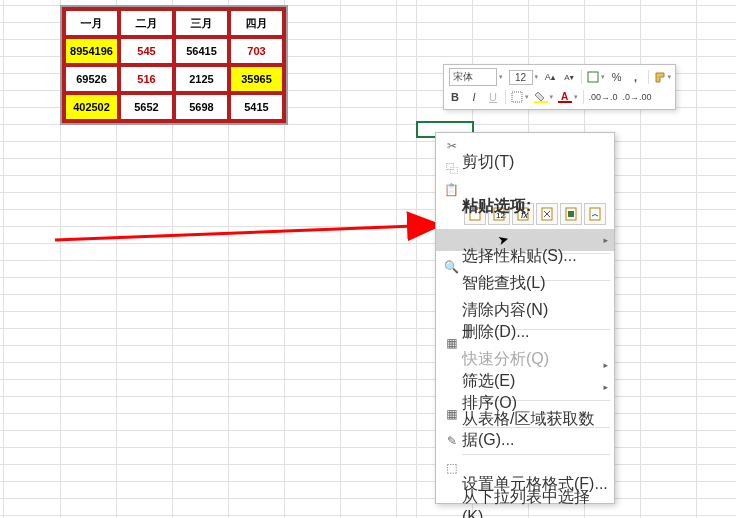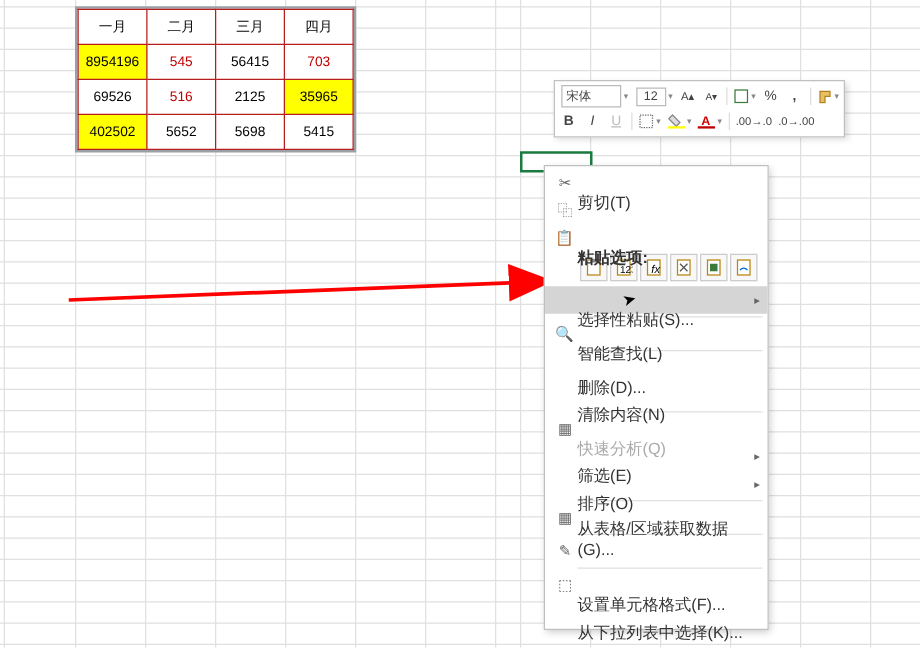--- a/index.html
+++ b/index.html
@@ -19,26 +19,26 @@
     .grid-line-h { position: absolute; left: 0; right: 0; height: 1px; background: #e0e0e0; }
     .grid-line-v { position: absolute; top: 0; bottom: 0; width: 1px; background: #e0e0e0; }
     .data-table {
       position: absolute;
       top: 5px; left: 60px;
       border: 2px solid #9aa0a6;
       background: #fff;
     }
     .data-table table { border-collapse: collapse; }
     .data-table th, .data-table td {
-      border: 1px solid #b91c1c;
+      border: 4px solid #b91c1c;
       width: 55px;
       height: 28px;
       text-align: center;
       font-size: 11px;
-      font-weight: normal;
+      font-weight: bold;
       padding: 0 4px;
     }
     .data-table th { background: #fff; }
     .yellow-bg { background: #ffff00 !important; }
     .red-text { color: #c00000; }
     .selected-cell {
       position: absolute;
       left: 416px; top: 121px;
       width: 58px; height: 17px;
       border: 2px solid #1a7a3f;
@@ -96,21 +96,21 @@
     .menu-item.header-item { font-weight: normal; cursor: default; }
     .menu-item.disabled { color: #aaa; cursor: default; }
     .menu-icon {
       width: 20px;
       display: inline-flex;
       align-items: center;
       justify-content: center;
       color: #666;
       font-size: 12px;
     }
-    .menu-label { flex: 1; font-size: 13px; color: #333; margin-top: 32px; }
+    .menu-label { flex: 1; font-size: 16px; color: #333; margin-top: 32px; }
     .menu-item.disabled .menu-label { color: #aaa; }
     .menu-arrow { font-size: 9px; color: #666; margin-left: 4px; }
     .menu-sep { height: 1px; background: #e0e0e0; margin: 2px 4px 2px 26px; }
     .paste-options {
       display: flex;
       gap: 2px;
       padding: 2px 4px 4px 28px;
     }
     .paste-opt-btn {
       width: 22px; height: 22px;
@@ -331,25 +331,25 @@
     <span class="cursor-arrow" style="left:62px; top:3px;">➤</span>
   </div>
   <div class="menu-sep"></div>
   <div class="menu-item">
     <span class="menu-icon">🔍</span>
     <span class="menu-label">智能查找(L)</span>
   </div>
   <div class="menu-sep"></div>
   <div class="menu-item">
     <span class="menu-icon"></span>
+    <span class="menu-label">清除内容(N)</span>
+  </div>
+  <div class="menu-item">
+    <span class="menu-icon"></span>
     <span class="menu-label">删除(D)...</span>
-  </div>
-  <div class="menu-item">
-    <span class="menu-icon"></span>
-    <span class="menu-label">清除内容(N)</span>
   </div>
   <div class="menu-sep"></div>
   <div class="menu-item disabled">
     <span class="menu-icon">▦</span>
     <span class="menu-label">快速分析(Q)</span>
   </div>
   <div class="menu-item">
     <span class="menu-icon"></span>
     <span class="menu-label">筛选(E)</span>
     <span class="menu-arrow">▸</span>

